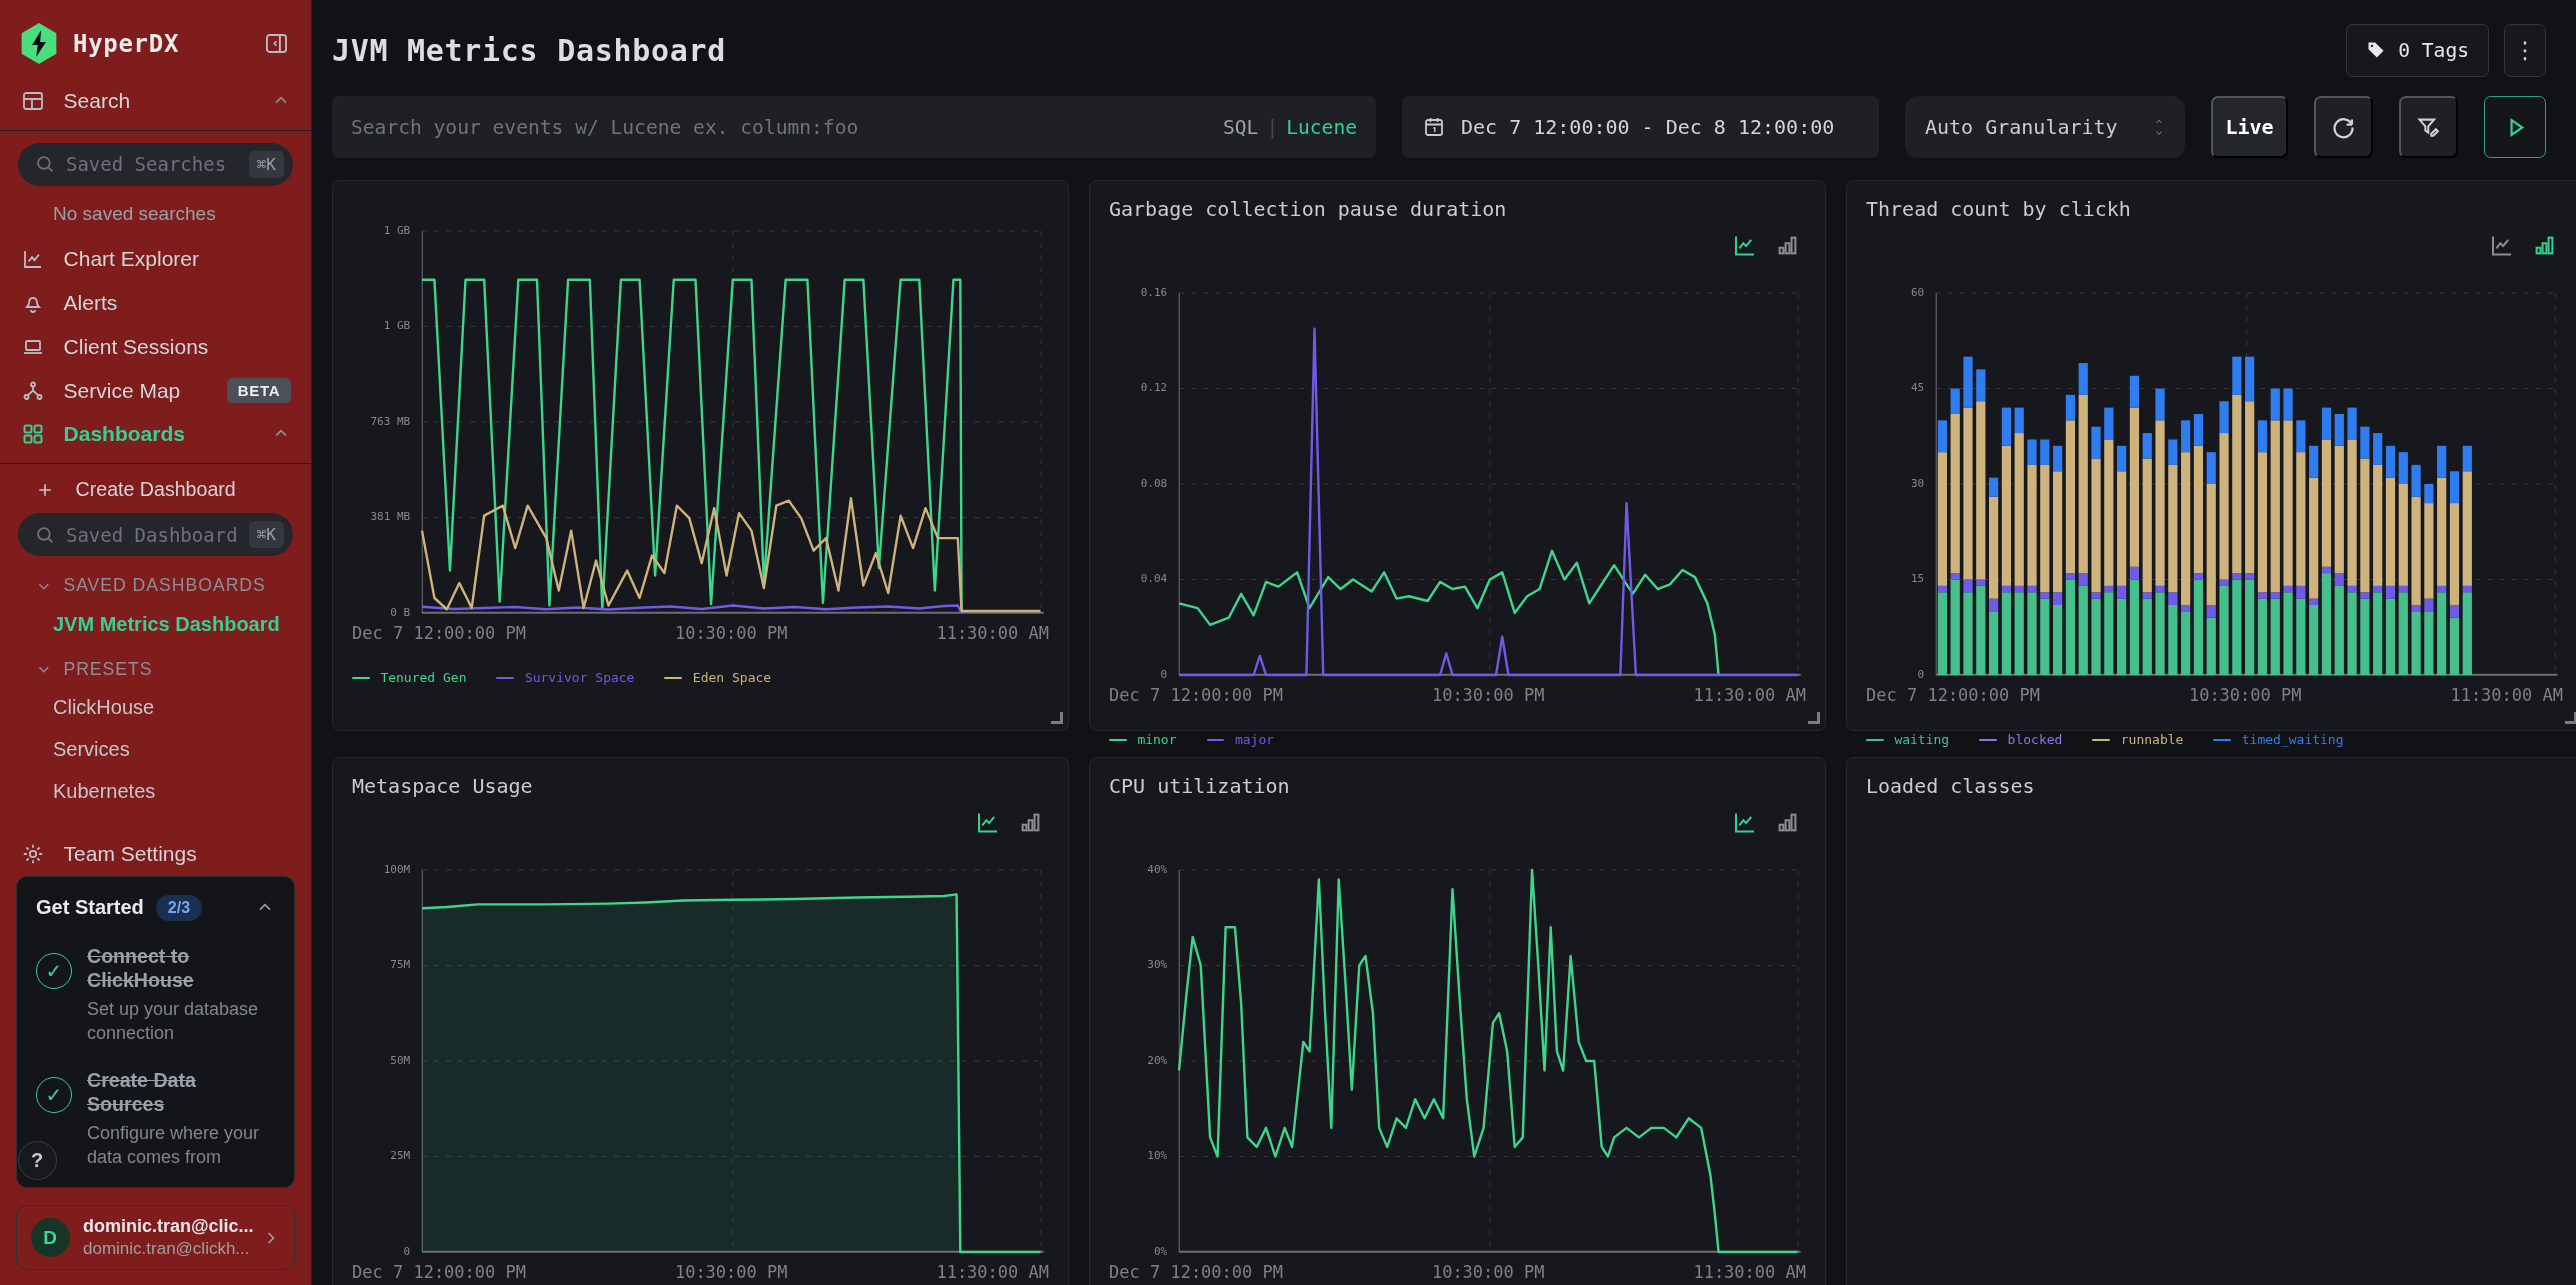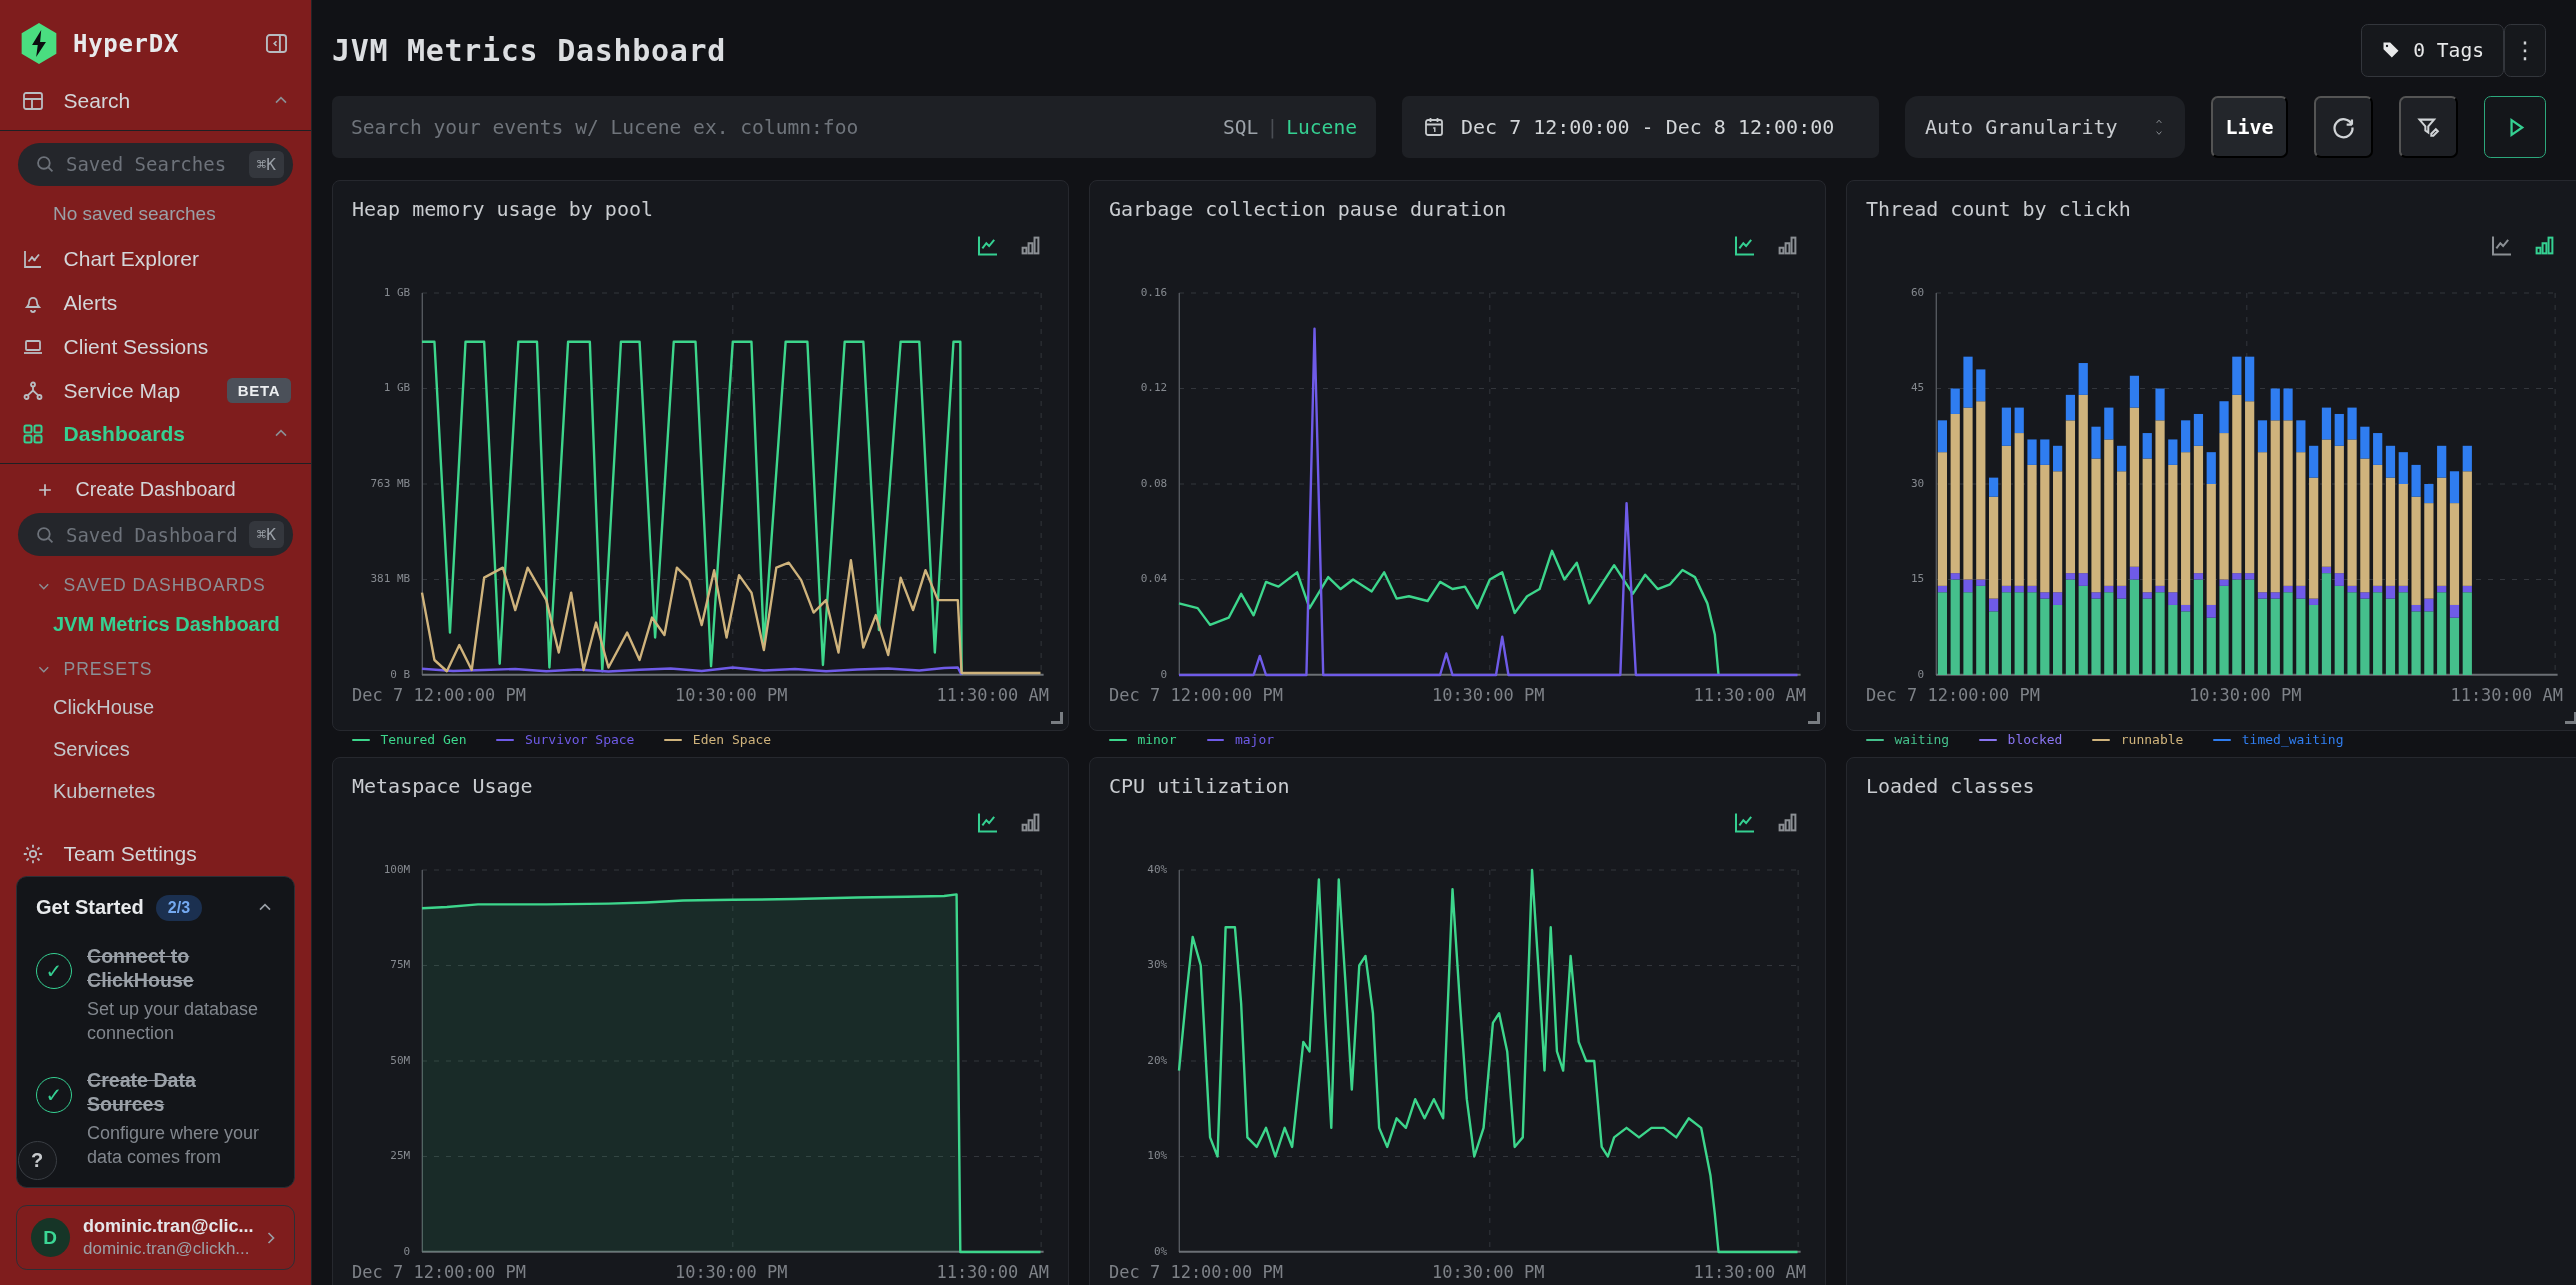--- a/index.html
+++ b/index.html
@@ -72,21 +72,21 @@
             font-weight:bold; font-size:19px; display:flex; align-items:center; justify-content:center; }
   .user-lines { flex:1; min-width:0; }
   .user-name { font-size:18px; font-weight:bold; color:#e4e6e9; white-space:nowrap; }
   .user-email { font-size:17px; color:#9aa0a7; white-space:nowrap; margin-top:2.7px; }
   .user-chev { color:#9aa0a7; }
 
   
   #main { flex:1; position:relative; overflow:hidden; }
   .main-head { display:flex; align-items:center; padding:24px 30px 0 20px; }
   .page-title { font-family:"DejaVu Sans Mono", monospace; font-size:30px; color:#dcdee1; letter-spacing:0.7px; }
-  .head-right { margin-left:auto; display:flex; align-items:flex-end; }
+  .head-right { margin-left:auto; display:flex; gap:15px; align-items:flex-end; }
   .tags-btn { display:flex; align-items:center; gap:10.8px; border:1px solid #33363c; border-radius:6.8px;
               background:#16181c; height:53px; padding:0 19px; color:#e8e9ea; cursor:pointer;
               font-family:"DejaVu Sans Mono", monospace; font-size:19.6px; }
   .tags-btn .ico { width:21.6px; height:21.6px; color:#e8e9ea; }
   .kebab-btn { border:1px solid #33363c; border-radius:6.8px; background:#16181c; height:53px; width:42px;
                color:#d0d3d6; font-size:23px; display:flex; align-items:center; justify-content:center; cursor:pointer; }
 
   .toolbar { display:flex; align-items:center; gap:26px; margin:19px 30px 0 20px; height:62px; }
   .search-box { flex:1; background:#1e2025; border-radius:6.8px; height:62px; display:flex; align-items:center;
                 padding:0 19px; gap:13.5px; }
@@ -413,38 +413,20 @@
         <span class="ico">
           <svg viewBox="0 0 24 24" width="27" height="27" fill="none" stroke="currentColor" stroke-width="2">
               <path d="M8.5 5.5 18 12l-9.5 6.5Z"></path>
             </svg>
         </span>
       </button>
     </div>
 
     <div id="grid">
         <div class="panel">
-          <div class="panel-head">
-            <span class="panel-title">Heap memory usage by pool</span>
-            <div class="toggles">
-              <div class="tg active">
-                <svg viewBox="0 0 24 24" width="28" height="27" fill="none" stroke="currentColor" stroke-width="1.8">
-                  <path d="M4 4v16h16"></path>
-                  <path d="M7 14.5l3.5-4.5 2.5 2.5L17.5 7"></path>
-                </svg>
-              </div>
-              <div class="tg">
-                <svg viewBox="0 0 24 24" width="27" height="27" fill="none" stroke="currentColor" stroke-width="1.8">
-                  <rect x="5" y="14" width="3.4" height="5"></rect>
-                  <rect x="10.3" y="10" width="3.4" height="9"></rect>
-                  <rect x="15.6" y="5" width="3.4" height="14"></rect>
-                </svg>
-              </div>
-            </div>
-          </div>
           <div class="chart-row">
             <div class="yaxis">
               <div class="ytick" style="top: 0%;">1 GB</div>
               <div class="ytick" style="top: 25%;">1 GB</div>
               <div class="ytick" style="top: 50%;">763 MB</div>
               <div class="ytick" style="top: 75%;">381 MB</div>
               <div class="ytick" style="top: 100%;">0 B</div>
             </div>
             <div class="plot">
               <svg viewBox="0 0 1000 560" preserveAspectRatio="none">

